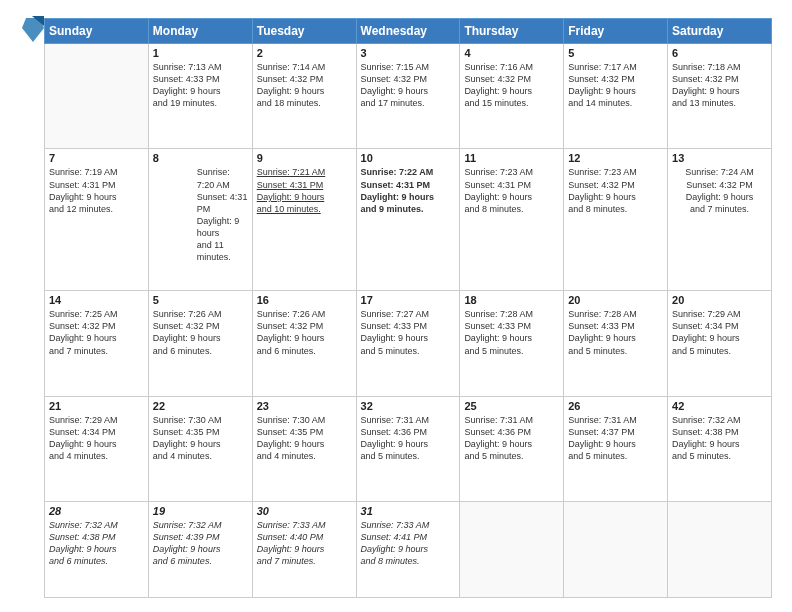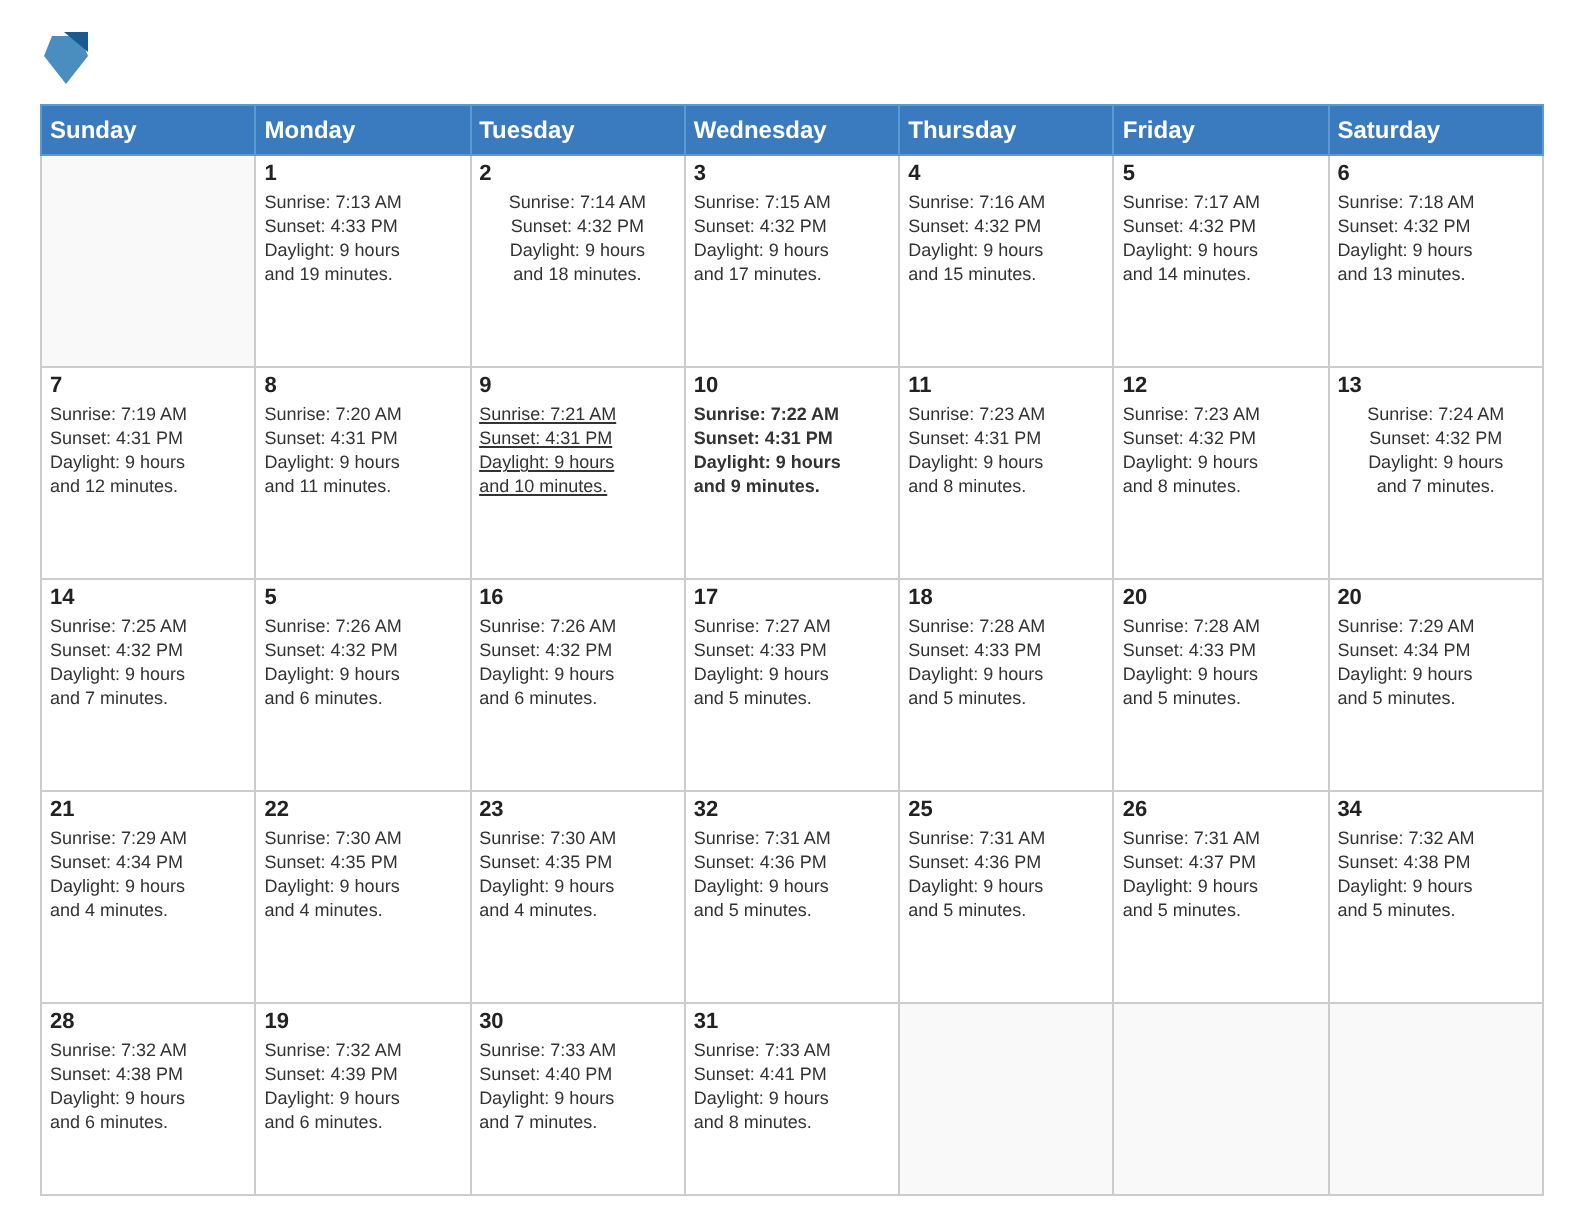--- a/index.html
+++ b/index.html
@@ -8,21 +8,21 @@
       height: 612px;
       font-family: Arial, Helvetica, sans-serif;
       background: #fff;
       overflow: hidden;
     }
     .page {
       width: 792px;
       height: 612px;
       padding: 18px 20px 14px 20px;
       display: flex;
-      flex-direction: column;
+      flex-direction: row;
     }
     .header {
       display: flex;
       justify-content: space-between;
       align-items: flex-start;
       margin-bottom: 10px;
     }
     .logo {
       display: flex;
       align-items: center;
@@ -97,20 +97,21 @@
     .day-info {
       font-size: 9px;
       color: #333;
       line-height: 1.35;
     }
     .empty-cell {
       background: #f9f9f9;
     }
     .calendar tr:last-child td {
       height: 80px;
+      font-style: italic;
     }
   </style>
 </head>
 <body>
 
 <div class="page">
   <div class="header">
     <div class="logo">
       <div class="logo-text">
         <span class="logo-general"></span>
@@ -144,21 +145,21 @@
           <td class="empty-cell"></td>
           <td>
             <span class="day-number">1</span>
             <div class="day-info" style="white-space: pre-line;">Sunrise: 7:13 AM
 Sunset: 4:33 PM
 Daylight: 9 hours
 and 19 minutes.</div>
           </td>
           <td>
             <span class="day-number">2</span>
-            <div class="day-info" style="white-space: pre-line; text-align: center;">Sunrise: 7:14 AM
+            <div class="day-info" style="white-space: pre-line;">Sunrise: 7:14 AM
 Sunset: 4:32 PM
 Daylight: 9 hours
 and 18 minutes.</div>
           </td>
           <td>
             <span class="day-number">3</span>
             <div class="day-info" style="white-space: pre-line;">Sunrise: 7:15 AM
 Sunset: 4:32 PM
 Daylight: 9 hours
 and 17 minutes.</div>
@@ -188,21 +189,21 @@
         <tr>
           <td>
             <span class="day-number">7</span>
             <div class="day-info" style="white-space: pre-line;">Sunrise: 7:19 AM
 Sunset: 4:31 PM
 Daylight: 9 hours
 and 12 minutes.</div>
           </td>
           <td>
             <span class="day-number">8</span>
-            <div class="day-info" style="white-space: pre-line;">Sunrise: 7:20 AM
+            <div class="day-info" style="white-space: pre-line; margin-left: 44px;">Sunrise: 7:20 AM
 Sunset: 4:31 PM
 Daylight: 9 hours
 and 11 minutes.</div>
           </td>
           <td>
             <span class="day-number">9</span>
             <div class="day-info" style="white-space: pre-line; text-decoration: underline;">Sunrise: 7:21 AM
 Sunset: 4:31 PM
 Daylight: 9 hours
 and 10 minutes.</div>
@@ -324,21 +325,21 @@
 and 5 minutes.</div>
           </td>
           <td>
             <span class="day-number">26</span>
             <div class="day-info" style="white-space: pre-line;">Sunrise: 7:31 AM
 Sunset: 4:37 PM
 Daylight: 9 hours
 and 5 minutes.</div>
           </td>
           <td>
-            <span class="day-number">34</span>
+            <span class="day-number">42</span>
             <div class="day-info" style="white-space: pre-line;">Sunrise: 7:32 AM
 Sunset: 4:38 PM
 Daylight: 9 hours
 and 5 minutes.</div>
           </td>
         </tr>
         <tr>
           <td>
             <span class="day-number">28</span>
             <div class="day-info" style="white-space: pre-line;">Sunrise: 7:32 AM

